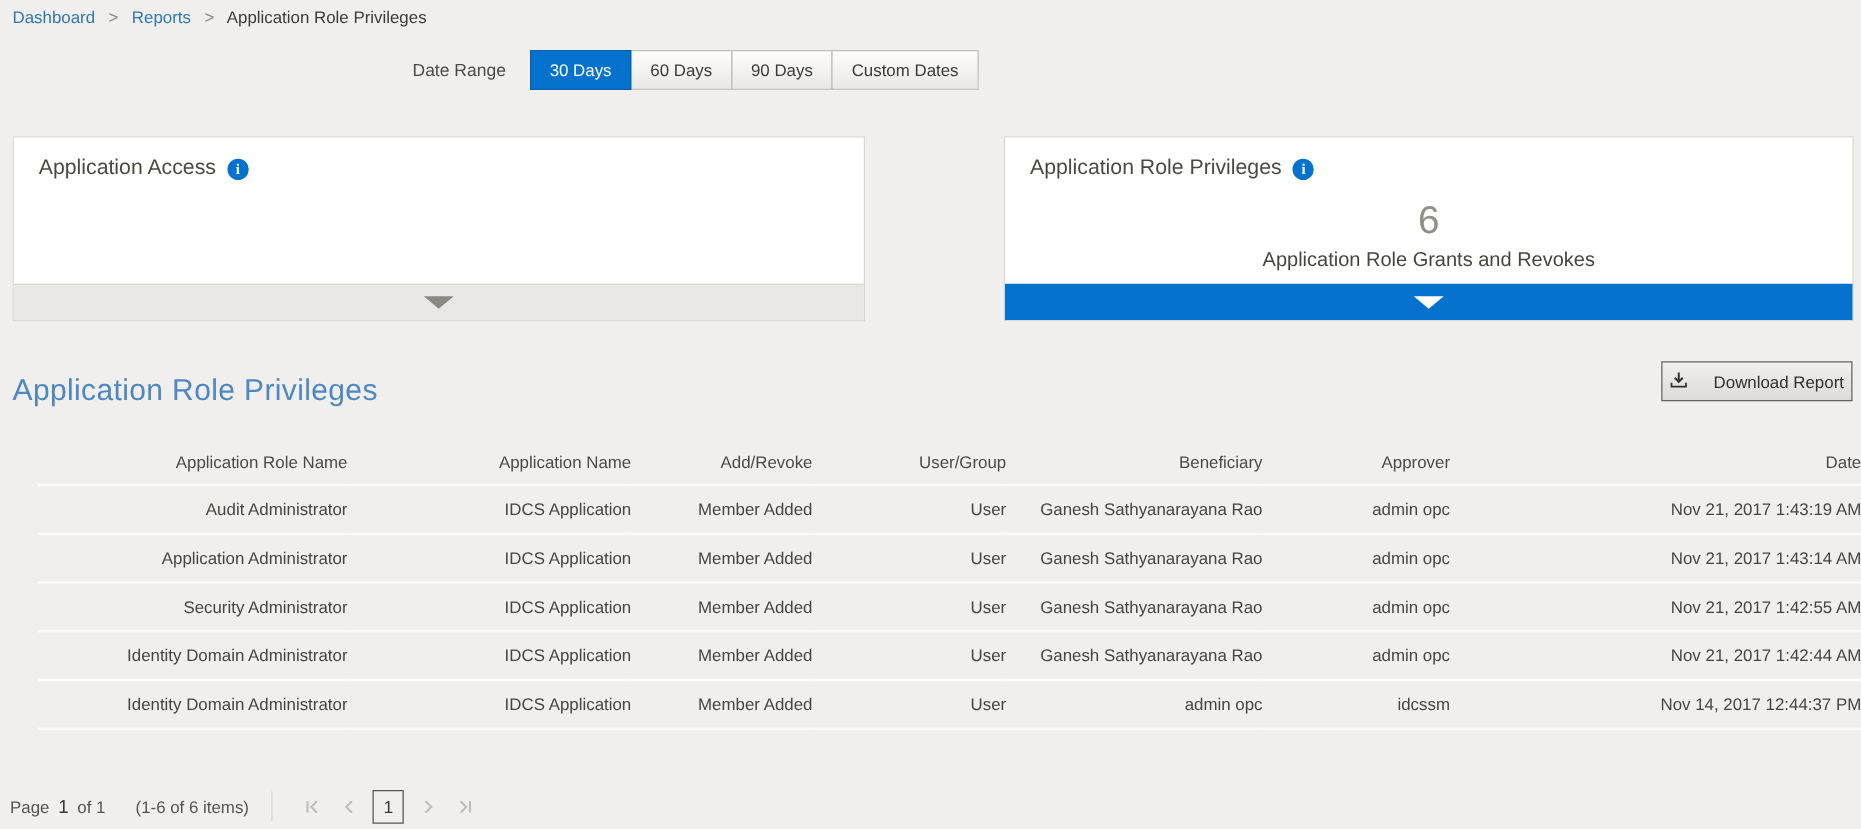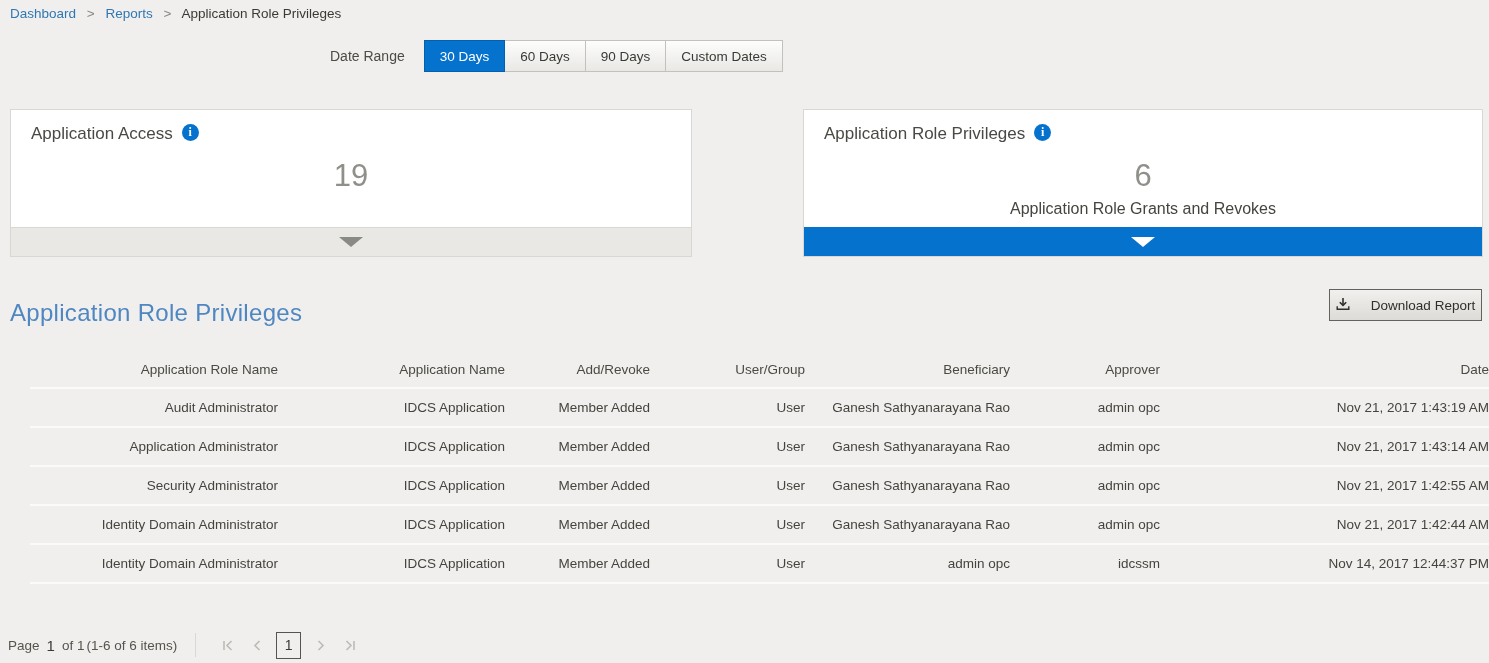--- a/index.html
+++ b/index.html
@@ -33,21 +33,21 @@
 
   
   .card {
     position: absolute; top: 109px; height: 148px;
     background: #ffffff; border: 1px solid #d8d7d3;
   }
   .card.left  { left: 10px;  width: 682px; }
   .card.right { left: 803px; width: 680px; }
   .card-title {
     position: absolute; top: 14px; left: 20px; font-size: 17px; color: #4a4a44;
-    display: flex; align-items: flex-start; gap: 9px;
+    display: flex; align-items: flex-end; gap: 9px;
   }
   .info-icon {
     display: inline-block; width: 17px; height: 17px; border-radius: 50%;
     background: #0572ce; color: #fff; font-size: 12px; font-weight: bold;
     font-family: "Liberation Serif", serif;
     text-align: center; line-height: 17px; cursor: pointer;
   }
   .card-value {
     position: absolute; top: 48px; left: 0; right: 0; text-align: center;
     font-size: 31px; color: #908f8a; font-weight: 400;
@@ -91,21 +91,21 @@
   .report-table thead tr { border-bottom: 2px solid #fbfaf8; }
   .report-table tbody tr { border-bottom: 2px solid #fafaf7; cursor: default; }
 
   
   .pagination {
     position: absolute; left: 0; bottom: 0; width: 100%; height: 36px;
     display: flex; align-items: center; padding-left: 8px;
     font-size: 13.5px; color: #55544e;
   }
   .pagination .pg-current-inline { font-size: 15px; color: #3a3a35; margin: 0 7px; }
-  .pagination .pg-of { margin-right: 2px; }
+  .pagination .pg-of { margin-right: 24px; }
   .pagination .pg-items { color: #55544e; }
   .pg-divider { width: 1px; height: 24px; background: #d9d8d3; margin: 0 16px 0 18px; }
   .pg-btn {
     width: 30px; height: 30px; display: flex; align-items: center; justify-content: center;
     background: transparent; border: none; cursor: pointer; color: #bcbbb6;
   }
   .pg-page-box {
     width: 25px; height: 27px; border: 1px solid #55544e; background: transparent;
     display: flex; align-items: center; justify-content: center;
     font-size: 14px; color: #3a3a35; margin: 0 4px; cursor: pointer;
@@ -129,21 +129,20 @@
   <button class="dr-btn">60 Days</button>
   <button class="dr-btn">90 Days</button>
   <button class="dr-btn">Custom Dates</button>
 </div>
 
 <div class="card left">
   <div class="card-title">
     <span>Application Access</span>
     <span class="info-icon">i</span>
   </div>
-  <div class="card-value">19</div>
   <div class="card-footer collapsed">
     <span class="tri-down"></span>
   </div>
 </div>
 
 <div class="card right">
   <div class="card-title">
     <span>Application Role Privileges</span>
     <span class="info-icon">i</span>
   </div>

